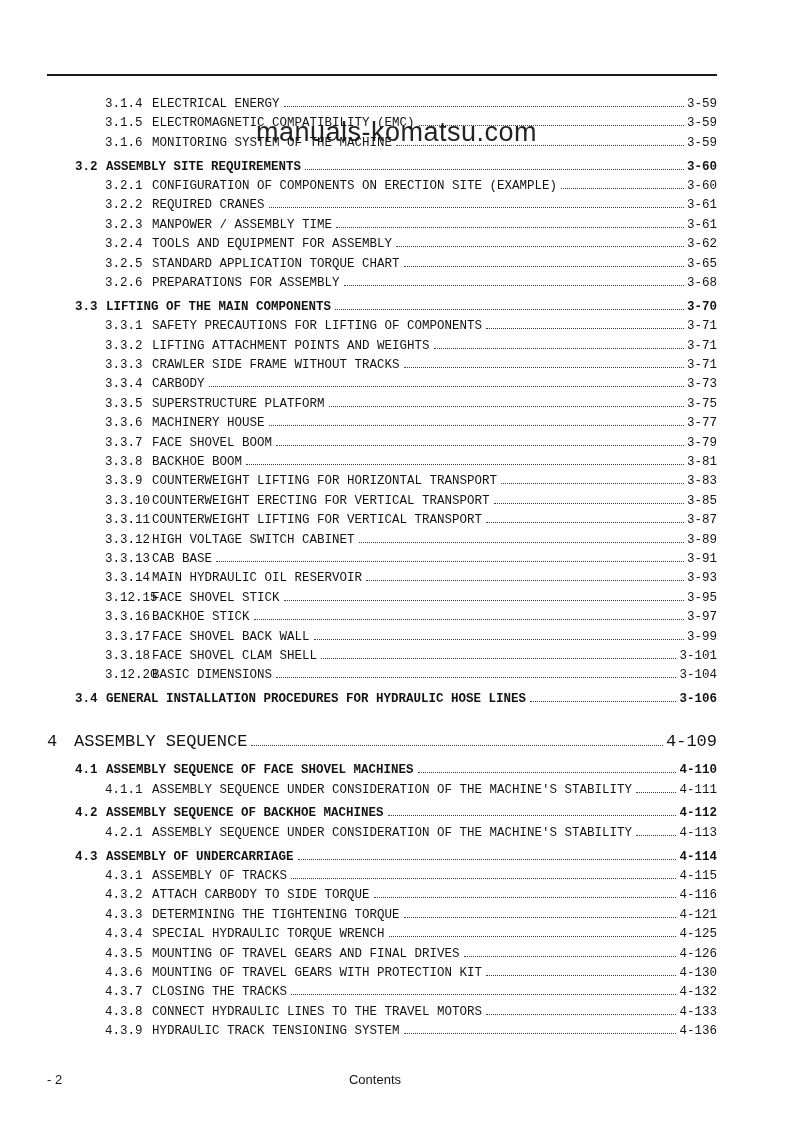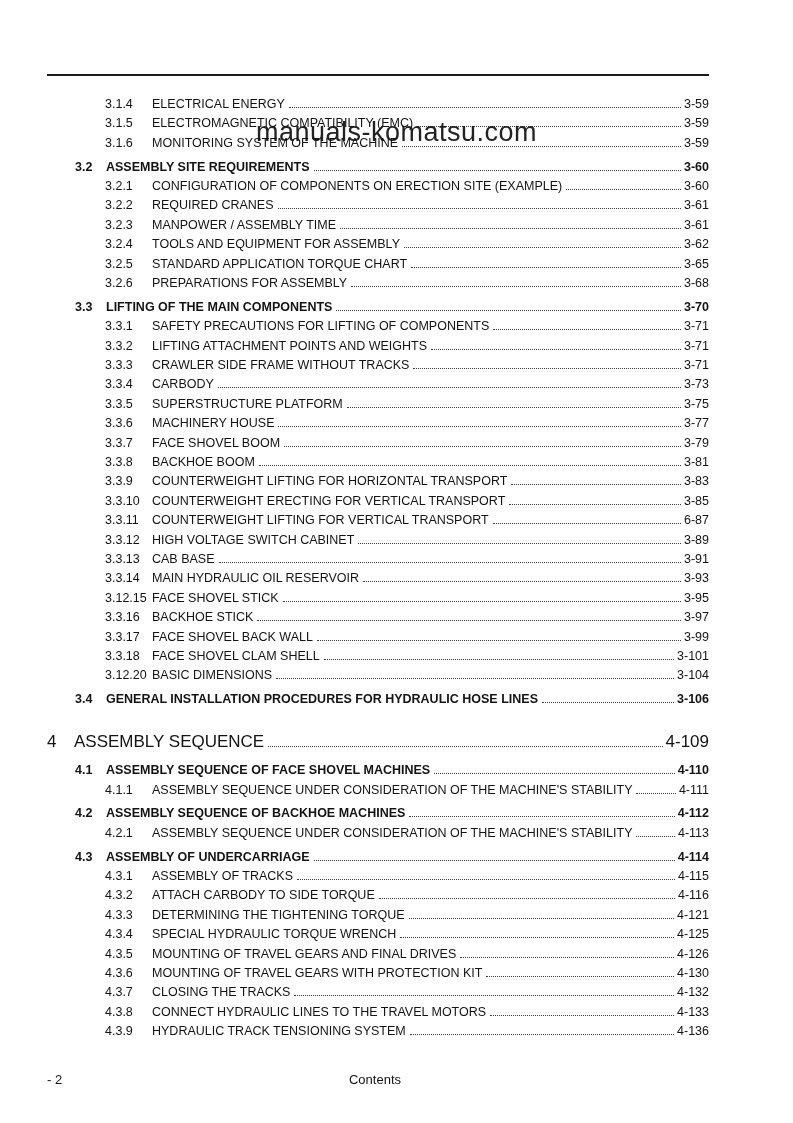--- a/index.html
+++ b/index.html
@@ -10,22 +10,23 @@
     width: 793px;
     height: 1123px;
     background: #ffffff;
     margin: 0 auto;
     overflow: hidden;
     color: #131313;
   }
   .content {
     position: absolute;
     left: 47px;
-    right: 84px;
+    right: 76px;
     top: 74px;
+    font-family: Liberation Mono, monospace;
   }
   .top-rule {
     height: 2px;
     background: #1a1a1a;
     margin-bottom: 21px;
   }
   .watermark {
     position: absolute;
     left: 0;
     right: 0;
@@ -210,21 +211,21 @@
         <div class="row level3">
           <span class="num">3.3.10</span>
           <span class="title">COUNTERWEIGHT ERECTING FOR VERTICAL TRANSPORT</span>
           <span class="leader"></span>
           <span class="page-num">3-85</span>
         </div>
         <div class="row level3">
           <span class="num">3.3.11</span>
           <span class="title">COUNTERWEIGHT LIFTING FOR VERTICAL TRANSPORT</span>
           <span class="leader"></span>
-          <span class="page-num">6-87</span>
+          <span class="page-num">3-87</span>
         </div>
         <div class="row level3">
           <span class="num">3.3.12</span>
           <span class="title">HIGH VOLTAGE SWITCH CABINET</span>
           <span class="leader"></span>
           <span class="page-num">3-89</span>
         </div>
         <div class="row level3">
           <span class="num">3.3.13</span>
           <span class="title">CAB BASE</span>

